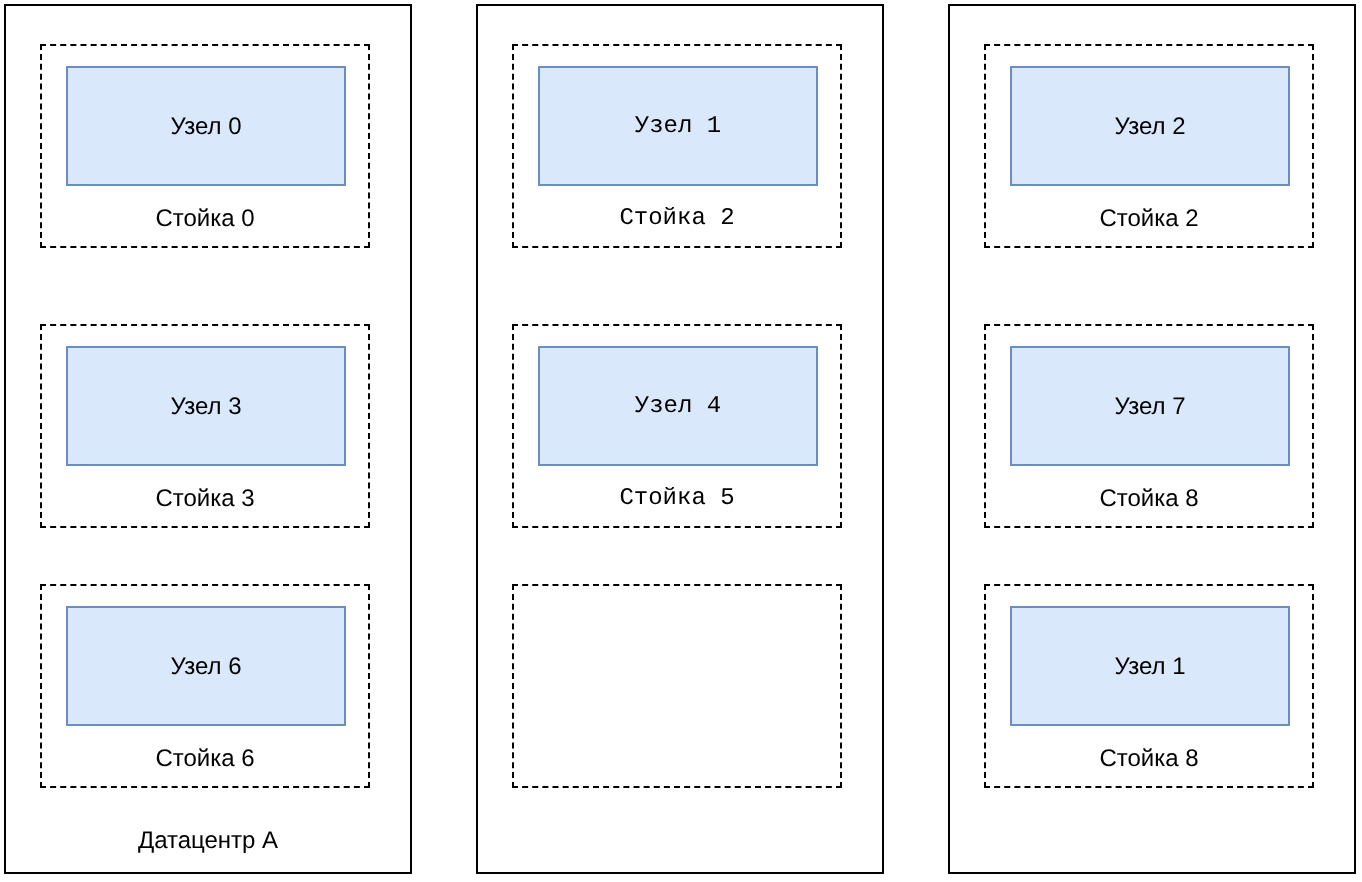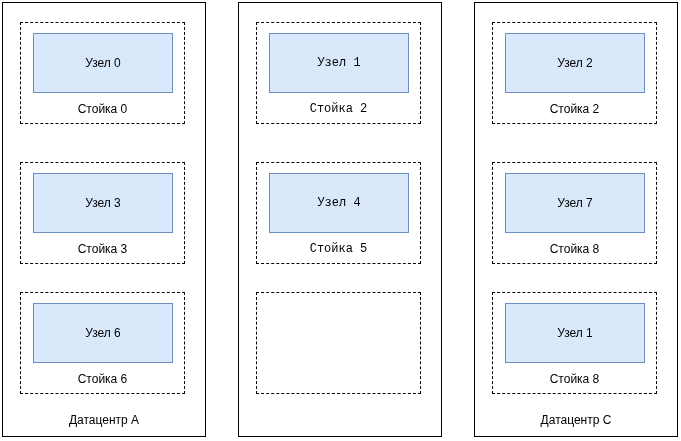--- a/index.html
+++ b/index.html
@@ -163,16 +163,15 @@
       <div class="rack-label">Стойка 8</div>
     </div>
 
     <div class="rack row-2">
       <div class="node">
         <span class="node-label">Узел 1</span>
       </div>
       <div class="rack-label">Стойка 8</div>
     </div>
 
-    <div class="datacenter-label">Датацентр C</div>
   </div>
 
 </div>
 
 </body></html>

